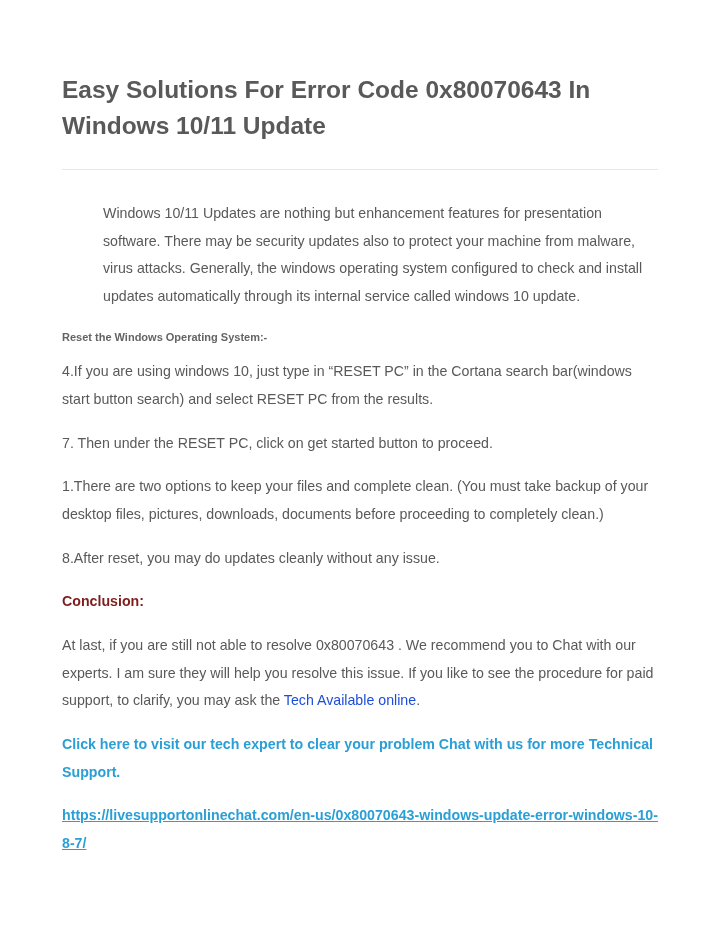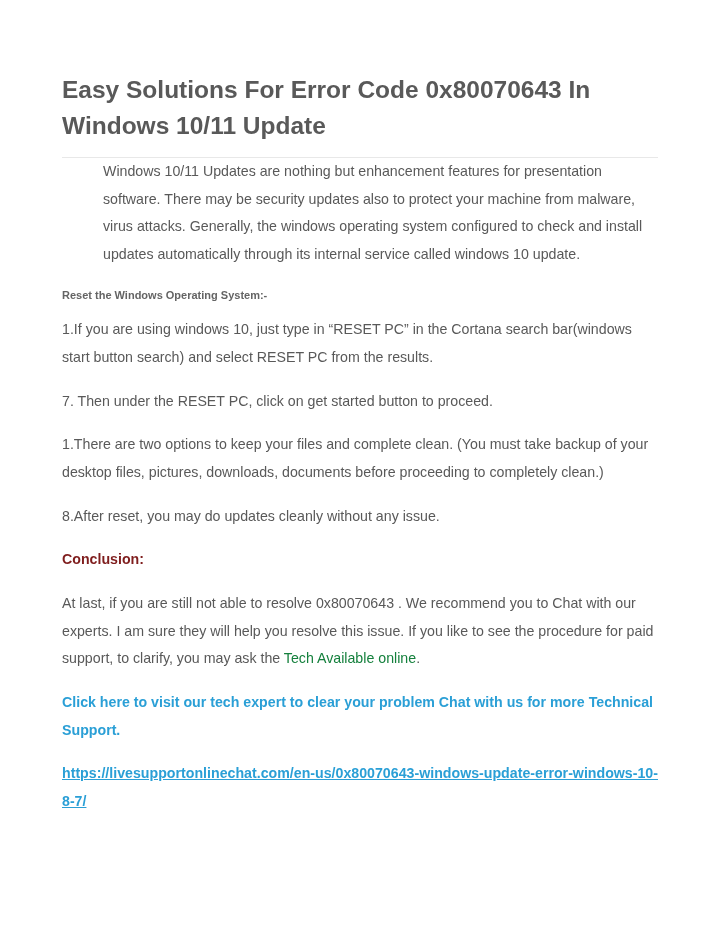--- a/index.html
+++ b/index.html
@@ -11,34 +11,35 @@
     min-height: 931px;
     padding: 72px 62px 40px 62px;
     font-size: 14.2px;
     line-height: 1.95;
   }
   h1 {
     font-size: 24.5px;
     font-weight: bold;
     line-height: 1.45;
     color: #595959;
-    padding-bottom: 14px;
+    padding-bottom: 26px;
     border-bottom: 1px solid #e8e8e8;
+    margin-bottom: 30px;
   }
   .intro { margin-bottom: 28px; margin-left: 41px; }
   h2 {
     font-size: 11px;
     font-weight: bold;
     color: #646464;
     margin-bottom: 10px;
   }
   .para { margin-bottom: 16px; }
   .bold { font-weight: bold; color: #7f1d1d; }
   .link {
-    color: #15803d;
+    color: #1d4ed8;
     cursor: pointer;
     text-decoration: none;
     text-align: center;
   }
   .link-bold {
     color: #2a9fd6;
     font-weight: bold;
     cursor: pointer;
   }
   .link-under {
@@ -51,21 +52,21 @@
 </style>
 </head>
 <body>
 
 <h1>Easy Solutions For Error Code 0x80070643 In Windows 10/11 Update</h1>
 
 <p class="intro para">Windows 10/11 Updates are nothing but enhancement features for presentation software. There may be security updates also to protect your machine from malware, virus attacks. Generally, the windows operating system configured to check and install updates automatically through its internal service called windows 10 update.</p>
 
 <h2>Reset the Windows Operating System:-</h2>
 
-<p class="para">1.If you are using windows 10, just type in “RESET PC” in the Cortana search bar(windows start button search) and select RESET PC from the results.</p>
+<p class="para">4.If you are using windows 10, just type in “RESET PC” in the Cortana search bar(windows start button search) and select RESET PC from the results.</p>
 <p class="para">7. Then under the RESET PC, click on get started button to proceed.</p>
 <p class="para">1.There are two options to keep your files and complete clean. (You must take backup of your desktop files, pictures, downloads, documents before proceeding to completely clean.)</p>
 <p class="para">8.After reset, you may do updates cleanly without any issue.</p>
 
 <p class="para bold">Conclusion:</p>
 
 <p class="para">
   <span>At last, if you are still not able to resolve 0x80070643 . We recommend you to Chat with our experts. I am sure they will help you resolve this issue. If you like to see the procedure for paid support, to clarify, you may ask the </span><a class="link">Tech Available online</a><span>.</span>
 </p>
 

